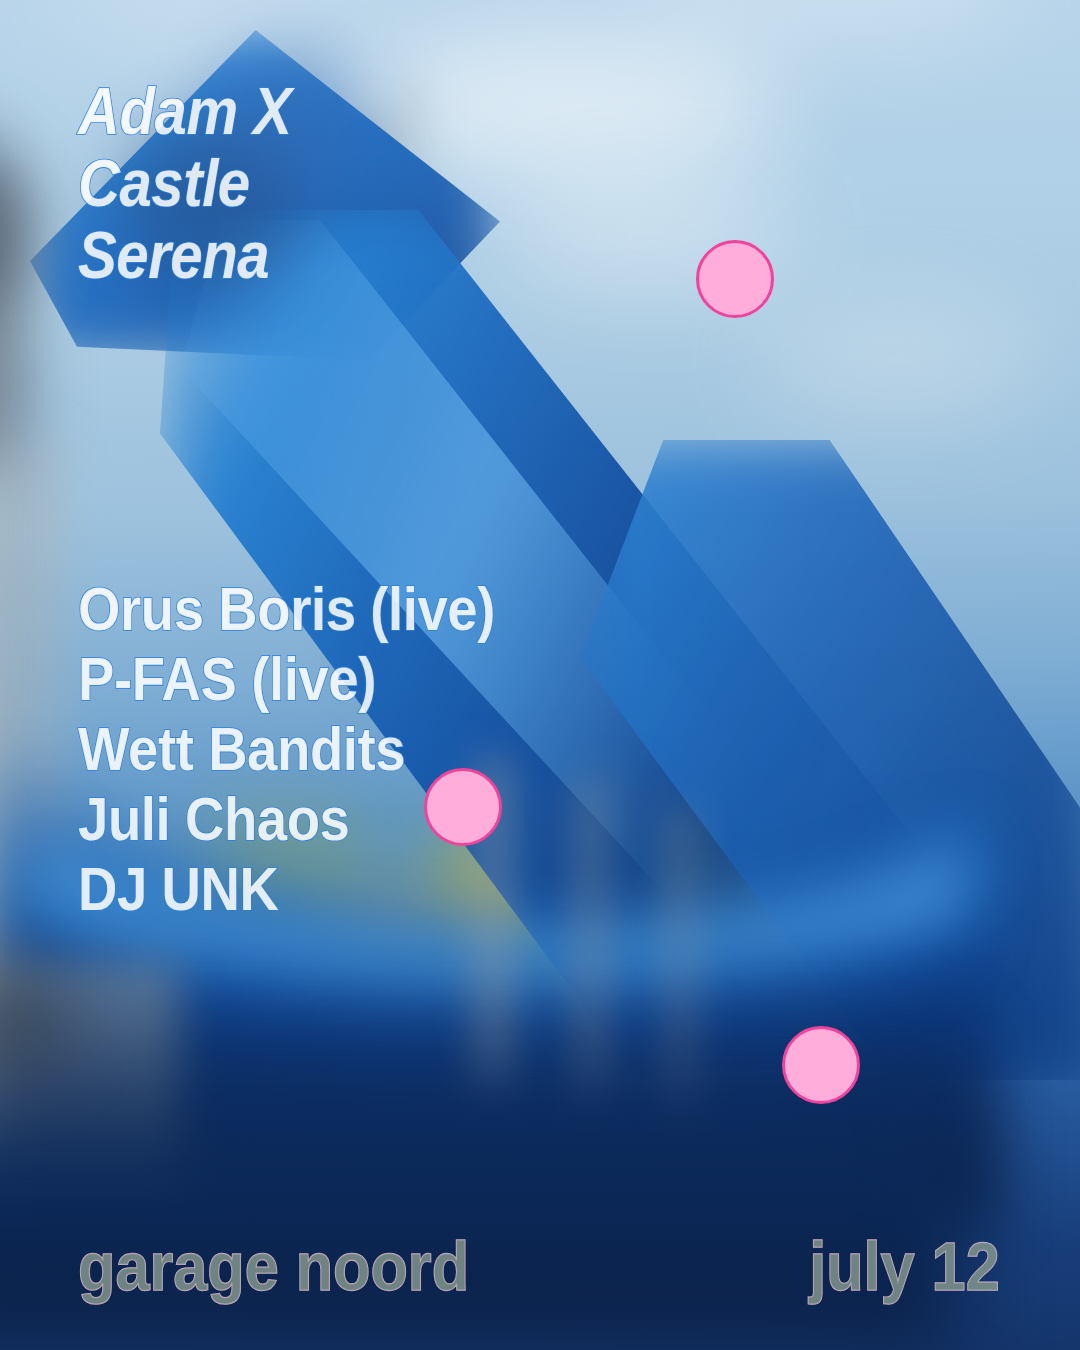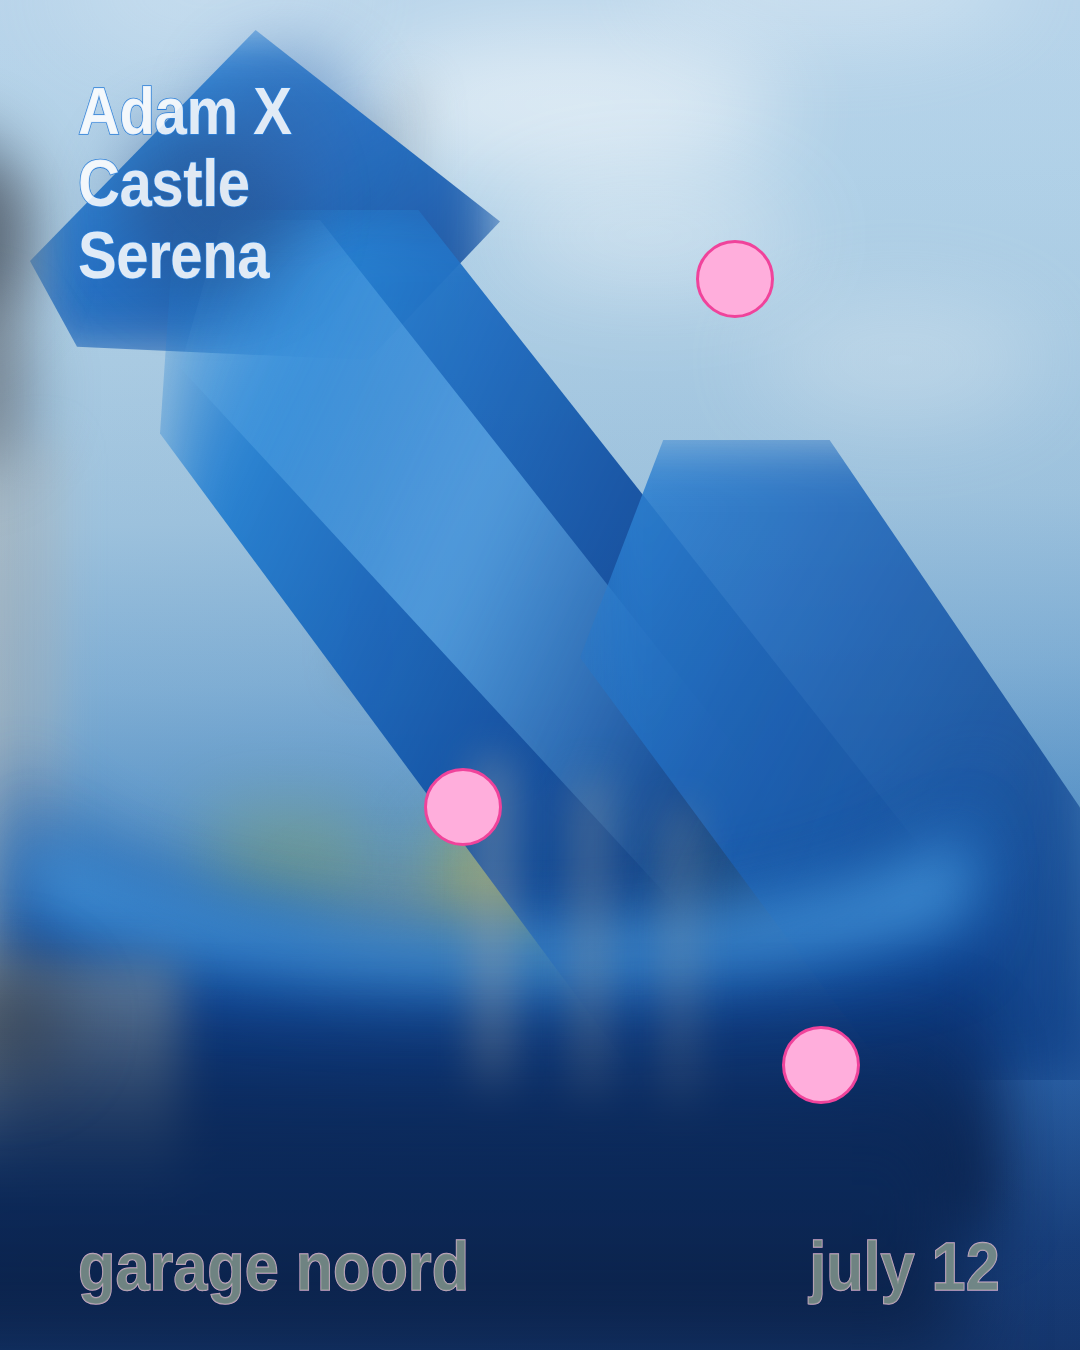--- a/index.html
+++ b/index.html
@@ -119,21 +119,21 @@
     white-space:nowrap;
     color:rgba(255,255,255,.86);
     -webkit-text-stroke:1.6px #2e80d8;
     paint-order:stroke fill;
     transform:scaleX(.88);
     transform-origin:left center;
   }
   .block{position:absolute;z-index:5;}
   .block .txt{position:static;display:block;}
 
-  #headliners{left:78px;top:78px;}
+  #headliners{left:78px;top:78px;font-style:italic;}
   #headliners .txt{font-size:66px;margin-bottom:6px;}
 
   #hosts{left:78px;top:368px;}
   #hosts .txt{font-size:62px;margin-bottom:2px;}
 
   #lineup{left:78px;top:578px;}
   #lineup .txt{font-size:62px;margin-bottom:8px;}
 
   .footer-txt{
     position:absolute;z-index:7;
@@ -195,20 +195,27 @@
   </div>
   <div class="bg-grain"></div>
 
   <div class="block" id="headliners">
     <span class="txt">Adam X</span>
     <span class="txt">Castle</span>
     <span class="txt">Serena</span>
   </div>
 
 
+  <div class="block" id="lineup">
+    <span class="txt">Orus Boris (live)</span>
+    <span class="txt">P-FAS (live)</span>
+    <span class="txt">Wett Bandits</span>
+    <span class="txt">Juli Chaos</span>
+    <span class="txt">DJ UNK</span>
+  </div>
 
   <div class="dot" id="dot-0" style="left: 696px; top: 240px; width: 78px; height: 78px; background: rgb(255, 174, 220); border: 3px solid rgb(240, 67, 155); box-sizing: border-box;"></div>
   <div class="dot" id="dot-1" style="left: 424px; top: 768px; width: 78px; height: 78px; background: rgb(255, 174, 220); border: 3px solid rgb(240, 67, 155); box-sizing: border-box;"></div>
   <div class="dot" id="dot-2" style="left: 782px; top: 1026px; width: 78px; height: 78px; background: rgb(255, 174, 220); border: 3px solid rgb(240, 67, 155); box-sizing: border-box;"></div>
 
   <div class="footer-txt" id="venue">garage noord</div>
   <div class="footer-txt" id="date">july 12</div>
 
 </div>
 

